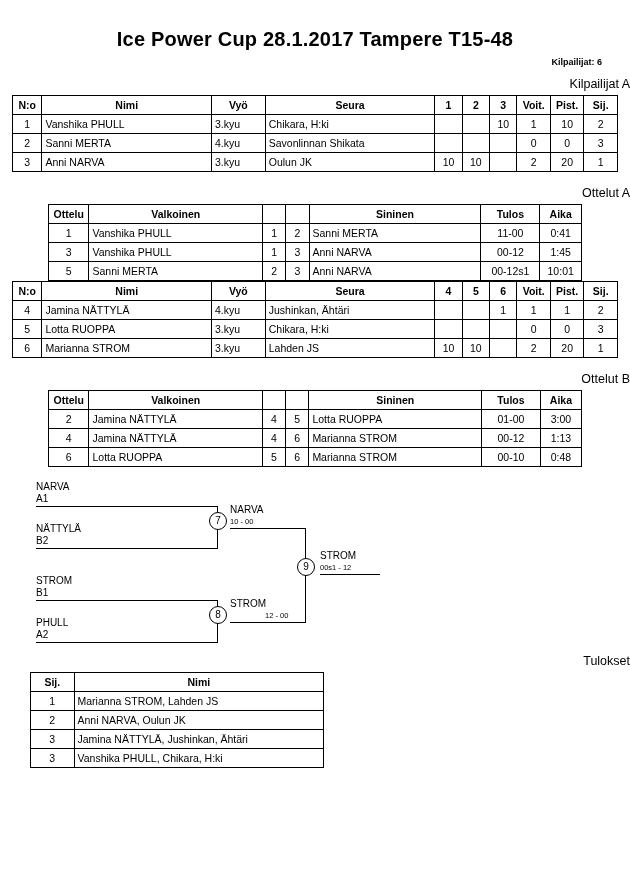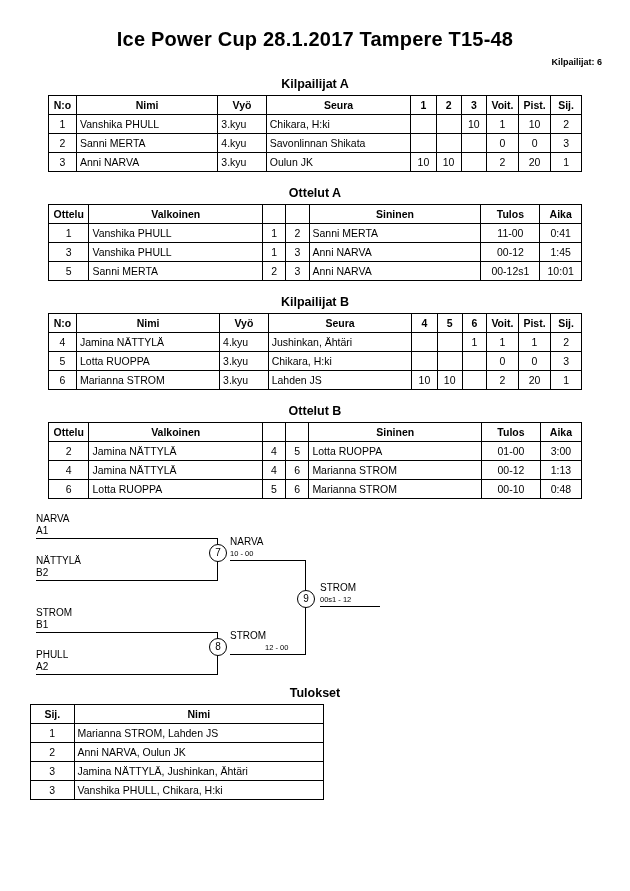--- a/index.html
+++ b/index.html
@@ -28,23 +28,23 @@
     margin: 28px 0 0 0;
     letter-spacing: 0.2px;
   }
   .competitor-count {
     text-align: right;
     font-size: 9px;
     font-weight: bold;
     margin: 6px 28px 0 0;
   }
   .section-title {
-    text-align: center;
+    text-align: right;
     font-size: 12.5px;
-    font-weight: bold;
+    font-weight: normal;
     margin: 10px 0 4px 0;
   }
   table {
     border-collapse: collapse;
     margin: 0 auto;
     font-size: 10.5px;
   }
   table, th, td {
     border: 1px solid #000000;
   }
@@ -54,21 +54,21 @@
     line-height: 13px;
     vertical-align: middle;
   }
   th {
     font-weight: bold;
     text-align: center;
     background: #ffffff;
   }
   td.c { text-align: center; }
   td.l { text-align: left; }
-  .tbl-pool { width: 534px; }
+  .tbl-pool { width: 606px; }
   .tbl-match { width: 534px; }
   .tbl-results { width: 294px; margin-left: 30px; }
 
   
   .bracket {
     position: relative;
     width: 630px;
     height: 175px;
     margin-top: 12px;
   }
@@ -204,21 +204,20 @@
         <td class="l">Sanni MERTA</td>
         <td class="c">2</td>
         <td class="c">3</td>
         <td class="l">Anni NARVA</td>
         <td class="c">00-12s1</td>
         <td class="c">10:01</td>
       </tr>
     </tbody>
   </table>
 
-  <div class="section-title" style="margin-top:14px">Kilpailijat B</div>
   <table class="tbl-pool">
     <thead>
       <tr>
         <th style="width:22px">N:o</th>
         <th style="width:160px">Nimi</th>
         <th style="width:46px">Vyö</th>
         <th style="width:160px">Seura</th>
         <th style="width:20px">4</th>
         <th style="width:20px">5</th>
         <th style="width:20px">6</th>

